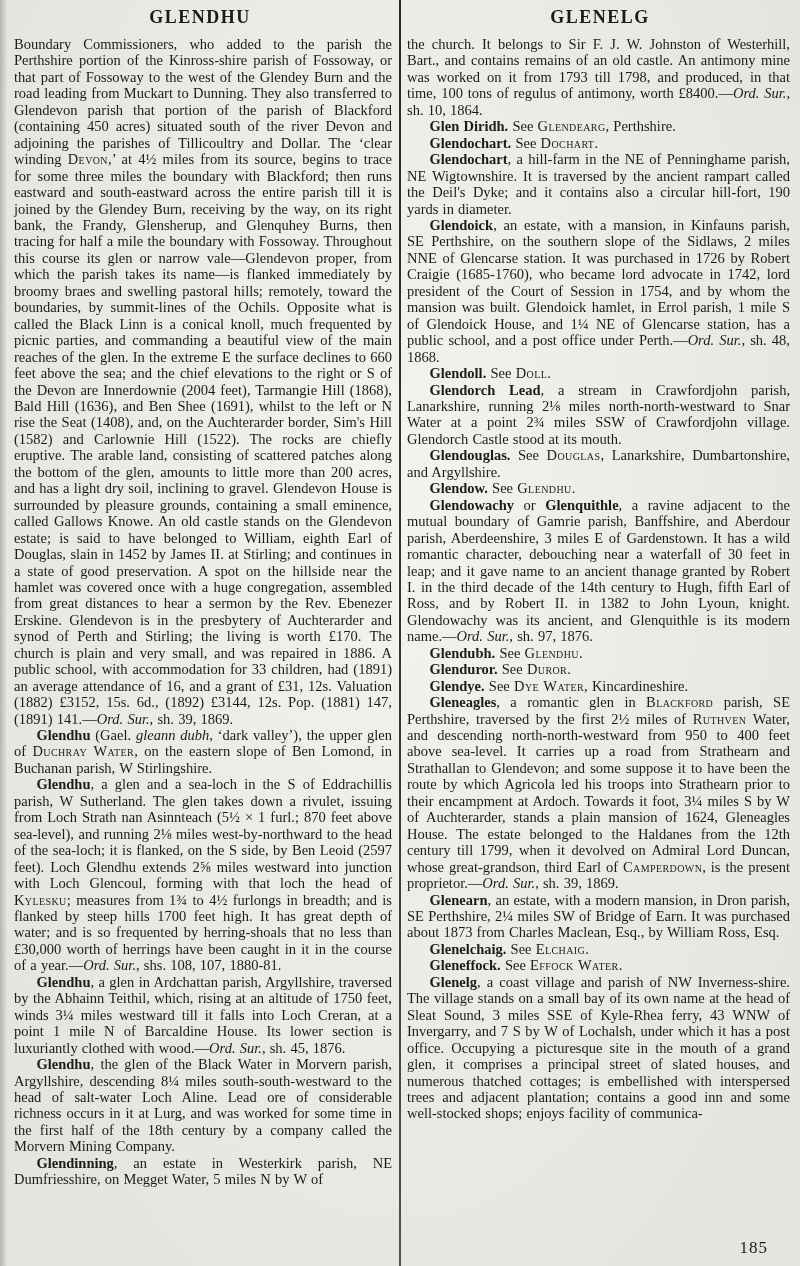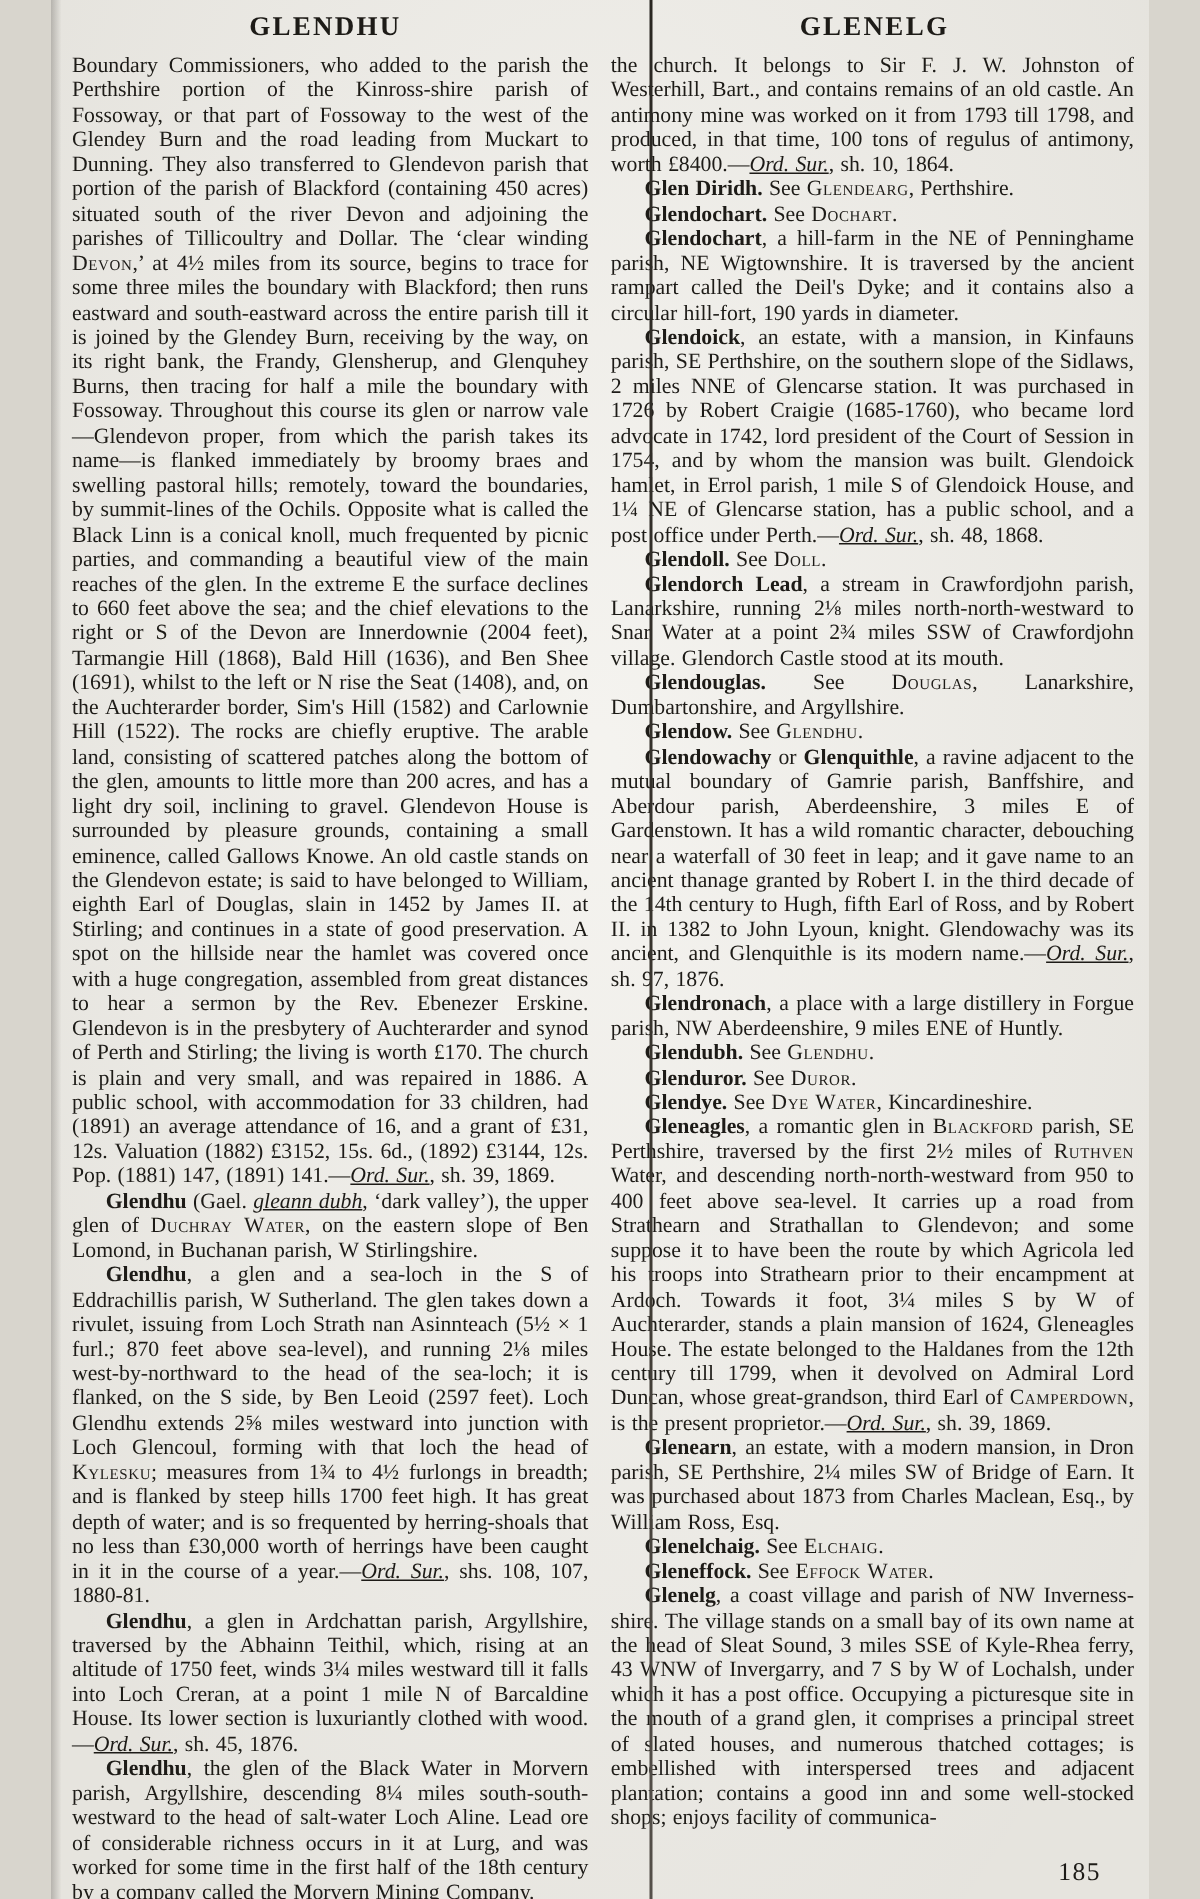--- a/index.html
+++ b/index.html
@@ -2,21 +2,21 @@
 <html lang="en"><head>
 <meta charset="utf-8">
 <style>
   html, body {
     margin: 0;
     padding: 0;
     background: #d8d5cd;
   }
   .page {
     position: relative;
-    width: 732px;
+    width: 800px;
     height: 1266px;
     margin: 0 auto;
     background:
       radial-gradient(ellipse at 50% 40%, rgba(255,255,255,0.35), rgba(0,0,0,0.04) 85%),
       #efede7;
     color: #1d1b17;
     font-family: "Liberation Serif", "DejaVu Serif", serif;
     overflow: hidden;
     box-sizing: border-box;
   }
@@ -71,21 +71,21 @@
   }
   .entry {
     margin: 0;
     text-indent: 1.55em;
     word-spacing: 0.04em;
   }
   .entry.no-indent {
     text-indent: 0;
   }
   .s-b { font-weight: bold; }
-  .s-i { font-style: italic; text-decoration: underline; }
+  .s-i { font-style: italic; }
   .s-sc { font-variant: small-caps; letter-spacing: 0.4px; margin-top: 45px; }
   .page-number {
     position: absolute;
     right: 32px;
     bottom: 8px;
     font-size: 17px;
     letter-spacing: 1px;
   }
 </style>
 </head>
@@ -112,21 +112,20 @@
         <p class="entry no-indent"><span>the church. It belongs to Sir F. J. W. Johnston of Westerhill, Bart., and contains remains of an old castle. An antimony mine was worked on it from 1793 till 1798, and produced, in that time, 100 tons of regulus of antimony, worth £8400.—</span><span class="s-i">Ord. Sur.</span><span>, sh. 10, 1864.</span></p>
         <p class="entry"><span class="s-b">Glen Diridh.</span><span> See </span><span class="s-sc">Glendearg</span><span>, Perthshire.</span></p>
         <p class="entry"><span class="s-b">Glendochart.</span><span> See </span><span class="s-sc">Dochart</span><span>.</span></p>
         <p class="entry"><span class="s-b">Glendochart</span><span>, a hill-farm in the NE of Penninghame parish, NE Wigtownshire. It is traversed by the ancient rampart called the Deil's Dyke; and it contains also a circular hill-fort, 190 yards in diameter.</span></p>
         <p class="entry"><span class="s-b">Glendoick</span><span>, an estate, with a mansion, in Kinfauns parish, SE Perthshire, on the southern slope of the Sidlaws, 2 miles NNE of Glencarse station. It was purchased in 1726 by Robert Craigie (1685-1760), who became lord advocate in 1742, lord president of the Court of Session in 1754, and by whom the mansion was built. Glendoick hamlet, in Errol parish, 1 mile S of Glendoick House, and 1¼ NE of Glencarse station, has a public school, and a post office under Perth.—</span><span class="s-i">Ord. Sur.</span><span>, sh. 48, 1868.</span></p>
         <p class="entry"><span class="s-b">Glendoll.</span><span> See </span><span class="s-sc">Doll</span><span>.</span></p>
         <p class="entry"><span class="s-b">Glendorch Lead</span><span>, a stream in Crawfordjohn parish, Lanarkshire, running 2⅛ miles north-north-westward to Snar Water at a point 2¾ miles SSW of Crawfordjohn village. Glendorch Castle stood at its mouth.</span></p>
         <p class="entry"><span class="s-b">Glendouglas.</span><span> See </span><span class="s-sc">Douglas</span><span>, Lanarkshire, Dumbartonshire, and Argyllshire.</span></p>
         <p class="entry"><span class="s-b">Glendow.</span><span> See </span><span class="s-sc">Glendhu</span><span>.</span></p>
         <p class="entry"><span class="s-b">Glendowachy</span><span> or </span><span class="s-b">Glenquithle</span><span>, a ravine adjacent to the mutual boundary of Gamrie parish, Banffshire, and Aberdour parish, Aberdeenshire, 3 miles E of Gardenstown. It has a wild romantic character, debouching near a waterfall of 30 feet in leap; and it gave name to an ancient thanage granted by Robert I. in the third decade of the 14th century to Hugh, fifth Earl of Ross, and by Robert II. in 1382 to John Lyoun, knight. Glendowachy was its ancient, and Glenquithle is its modern name.—</span><span class="s-i">Ord. Sur.</span><span>, sh. 97, 1876.</span></p>
-        <p class="entry"><span class="s-b">Glendronach</span><span>, a place with a large distillery in Forgue parish, NW Aberdeenshire, 9 miles ENE of Huntly.</span></p>
         <p class="entry"><span class="s-b">Glendubh.</span><span> See </span><span class="s-sc">Glendhu</span><span>.</span></p>
         <p class="entry"><span class="s-b">Glenduror.</span><span> See </span><span class="s-sc">Duror</span><span>.</span></p>
         <p class="entry"><span class="s-b">Glendye.</span><span> See </span><span class="s-sc">Dye Water</span><span>, Kincardineshire.</span></p>
         <p class="entry"><span class="s-b">Gleneagles</span><span>, a romantic glen in </span><span class="s-sc">Blackford</span><span> parish, SE Perthshire, traversed by the first 2½ miles of </span><span class="s-sc">Ruthven</span><span> Water, and descending north-north-westward from 950 to 400 feet above sea-level. It carries up a road from Strathearn and Strathallan to Glendevon; and some suppose it to have been the route by which Agricola led his troops into Strathearn prior to their encampment at Ardoch. Towards it foot, 3¼ miles S by W of Auchterarder, stands a plain mansion of 1624, Gleneagles House. The estate belonged to the Haldanes from the 12th century till 1799, when it devolved on Admiral Lord Duncan, whose great-grandson, third Earl of </span><span class="s-sc">Camperdown</span><span>, is the present proprietor.—</span><span class="s-i">Ord. Sur.</span><span>, sh. 39, 1869.</span></p>
         <p class="entry"><span class="s-b">Glenearn</span><span>, an estate, with a modern mansion, in Dron parish, SE Perthshire, 2¼ miles SW of Bridge of Earn. It was purchased about 1873 from Charles Maclean, Esq., by William Ross, Esq.</span></p>
         <p class="entry"><span class="s-b">Glenelchaig.</span><span> See </span><span class="s-sc">Elchaig</span><span>.</span></p>
         <p class="entry"><span class="s-b">Gleneffock.</span><span> See </span><span class="s-sc">Effock Water</span><span>.</span></p>
         <p class="entry"><span class="s-b">Glenelg</span><span>, a coast village and parish of NW Inverness-shire. The village stands on a small bay of its own name at the head of Sleat Sound, 3 miles SSE of Kyle-Rhea ferry, 43 WNW of Invergarry, and 7 S by W of Lochalsh, under which it has a post office. Occupying a picturesque site in the mouth of a grand glen, it comprises a principal street of slated houses, and numerous thatched cottages; is embellished with interspersed trees and adjacent plantation; contains a good inn and some well-stocked shops; enjoys facility of communica-</span></p>
       </div>
   </div>

